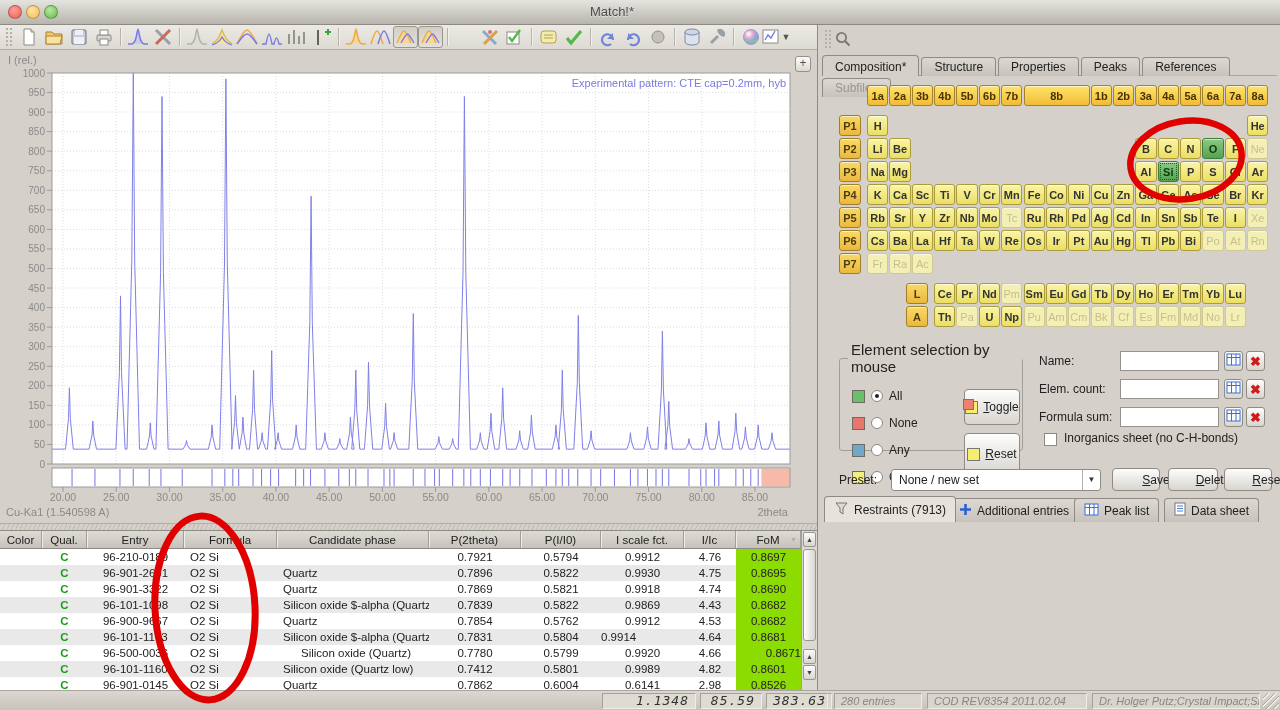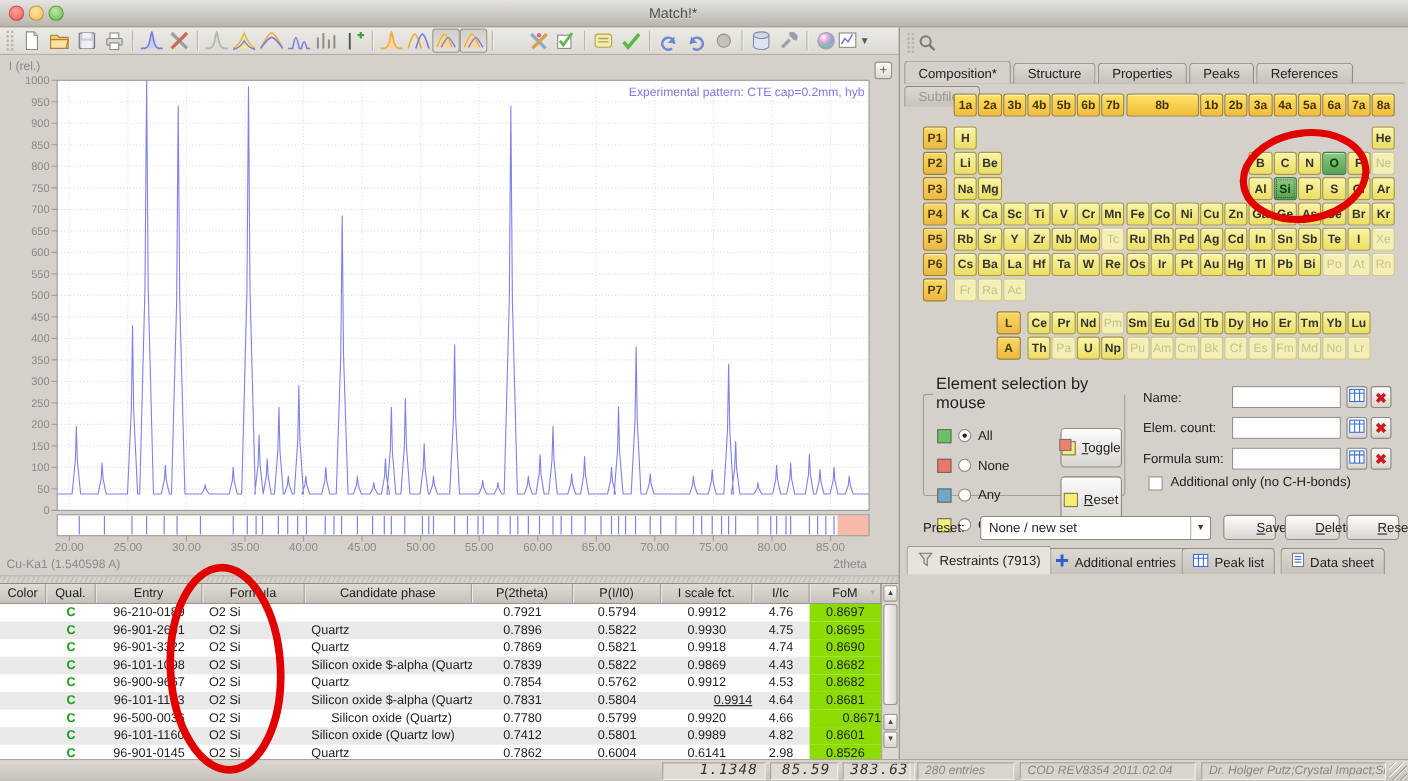--- a/index.html
+++ b/index.html
@@ -656,21 +656,21 @@
         <div class="tc" style="width:65px;text-align:center;background:#8cdc02;">0.8682</div>
       </div>
       <div class="trow">
         <div class="tc" style="width:42px;text-align:center;"></div>
         <div class="tc qual-c" style="width:45px;text-align:center;">C</div>
         <div class="tc" style="width:97px;text-align:center;">96-101-1173</div>
         <div class="tc" style="width:93px;text-align:left;padding-left:6px;">O2 Si</div>
         <div class="tc" style="width:152px;text-align:left;padding-left:6px;">Silicon oxide $-alpha (Quartz low)</div>
         <div class="tc" style="width:92px;text-align:center;">0.7831</div>
         <div class="tc" style="width:80px;text-align:center;">0.5804</div>
-        <div class="tc" style="width:83px;text-align:right;text-decoration:underline;">0.9914</div>
+        <div class="tc" style="width:83px;text-align:left;">0.9914</div>
         <div class="tc" style="width:52px;text-align:center;">4.64</div>
         <div class="tc" style="width:65px;text-align:center;background:#8cdc02;">0.8681</div>
       </div>
       <div class="trow">
         <div class="tc" style="width:42px;text-align:center;"></div>
         <div class="tc qual-c" style="width:45px;text-align:center;">C</div>
         <div class="tc" style="width:97px;text-align:center;">96-500-0036</div>
         <div class="tc" style="width:93px;text-align:left;padding-left:6px;">O2 Si</div>
         <div class="tc" style="width:152px;text-align:center;padding-left:6px;">Silicon oxide (Quartz)</div>
         <div class="tc" style="width:92px;text-align:center;">0.7780</div>
@@ -917,21 +917,21 @@
        <input class="fld-input" style="top: 382px;">
        <div class="fld-btn" style="left:406px;top:382px">
         <span><svg width="15" height="13">
             <rect x="1" y="1" width="13" height="11" fill="#fff" stroke="#3a6fd8"></rect>
             <path d="M1 4.5 h13 M5.5 1 v11 M10 1 v11" stroke="#3a6fd8"></path>
           </svg></span>
       </div>
        <div class="fld-btn x-btn" style="left:428px;top:382px">✖</div>
     </div>
   <div id="inorg-box"></div>
-  <div id="inorg-label">Additional only (no C-H-bonds)</div>
+  <div id="inorg-label">Inorganics sheet (no C-H-bonds)</div>
 
   <div id="preset-label">Preset:</div>
   <div id="preset-select">
     <span>None / new set</span>
     <span id="preset-caret">▼</span>
   </div>
   <div id="preset-buttons">
       <div class="mac-btn preset-btn" style="left:294px;width:48px">
         <span><u>S</u>ave</span>
       </div>

